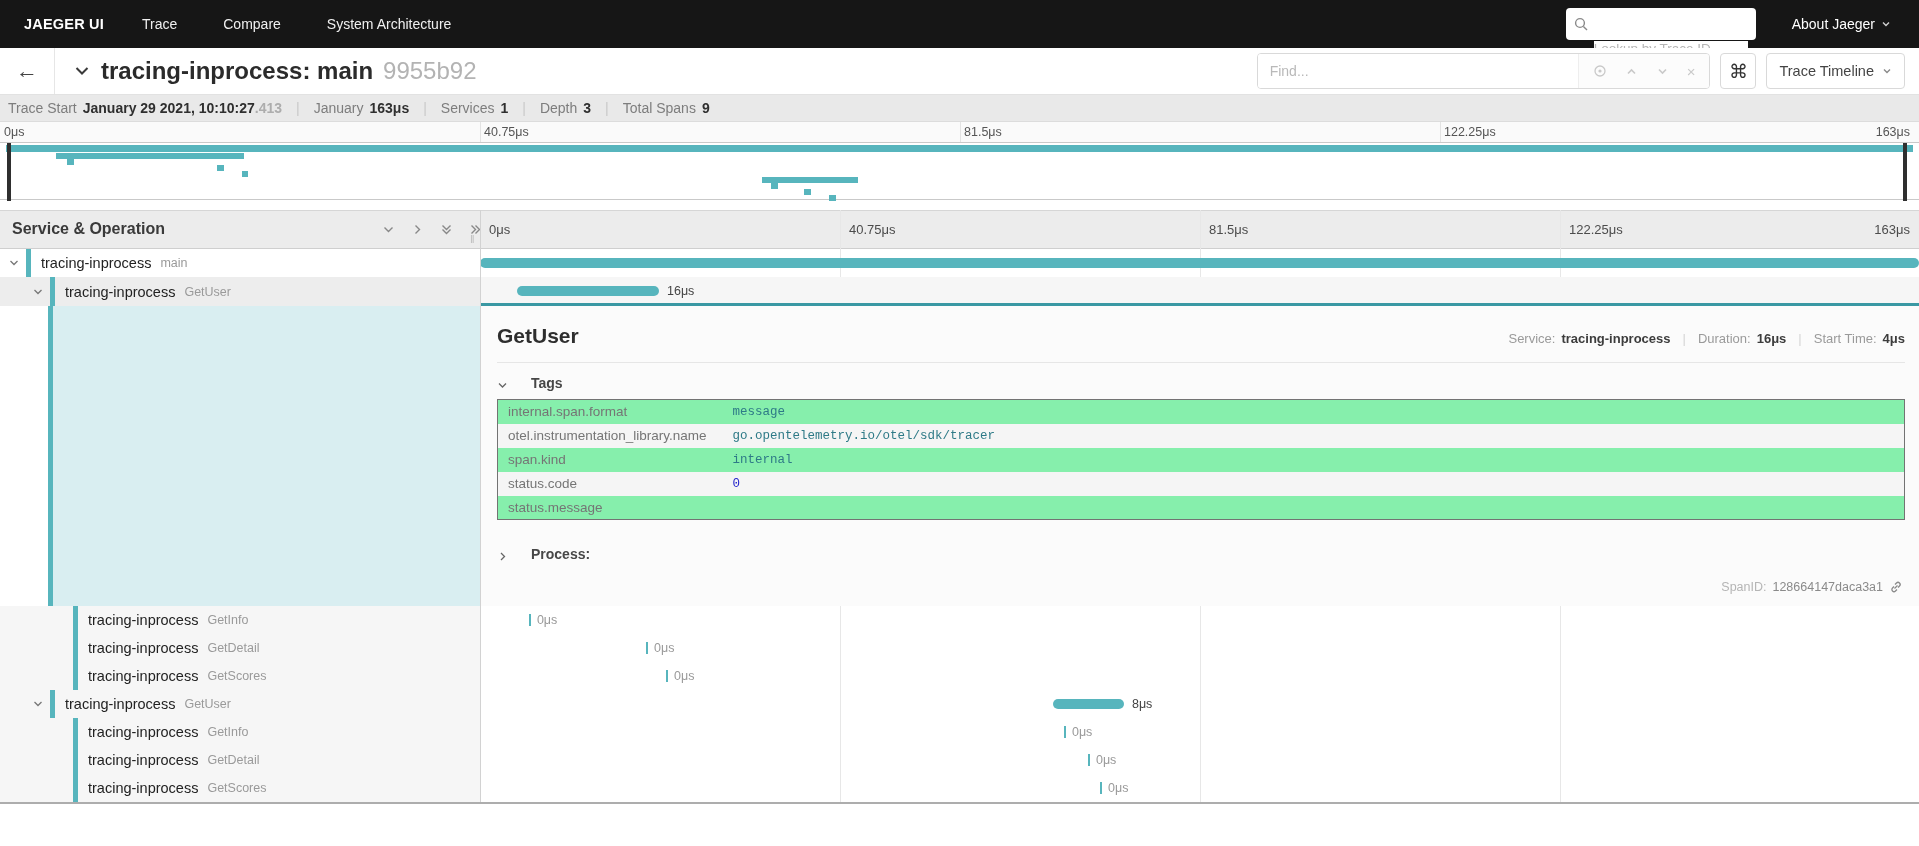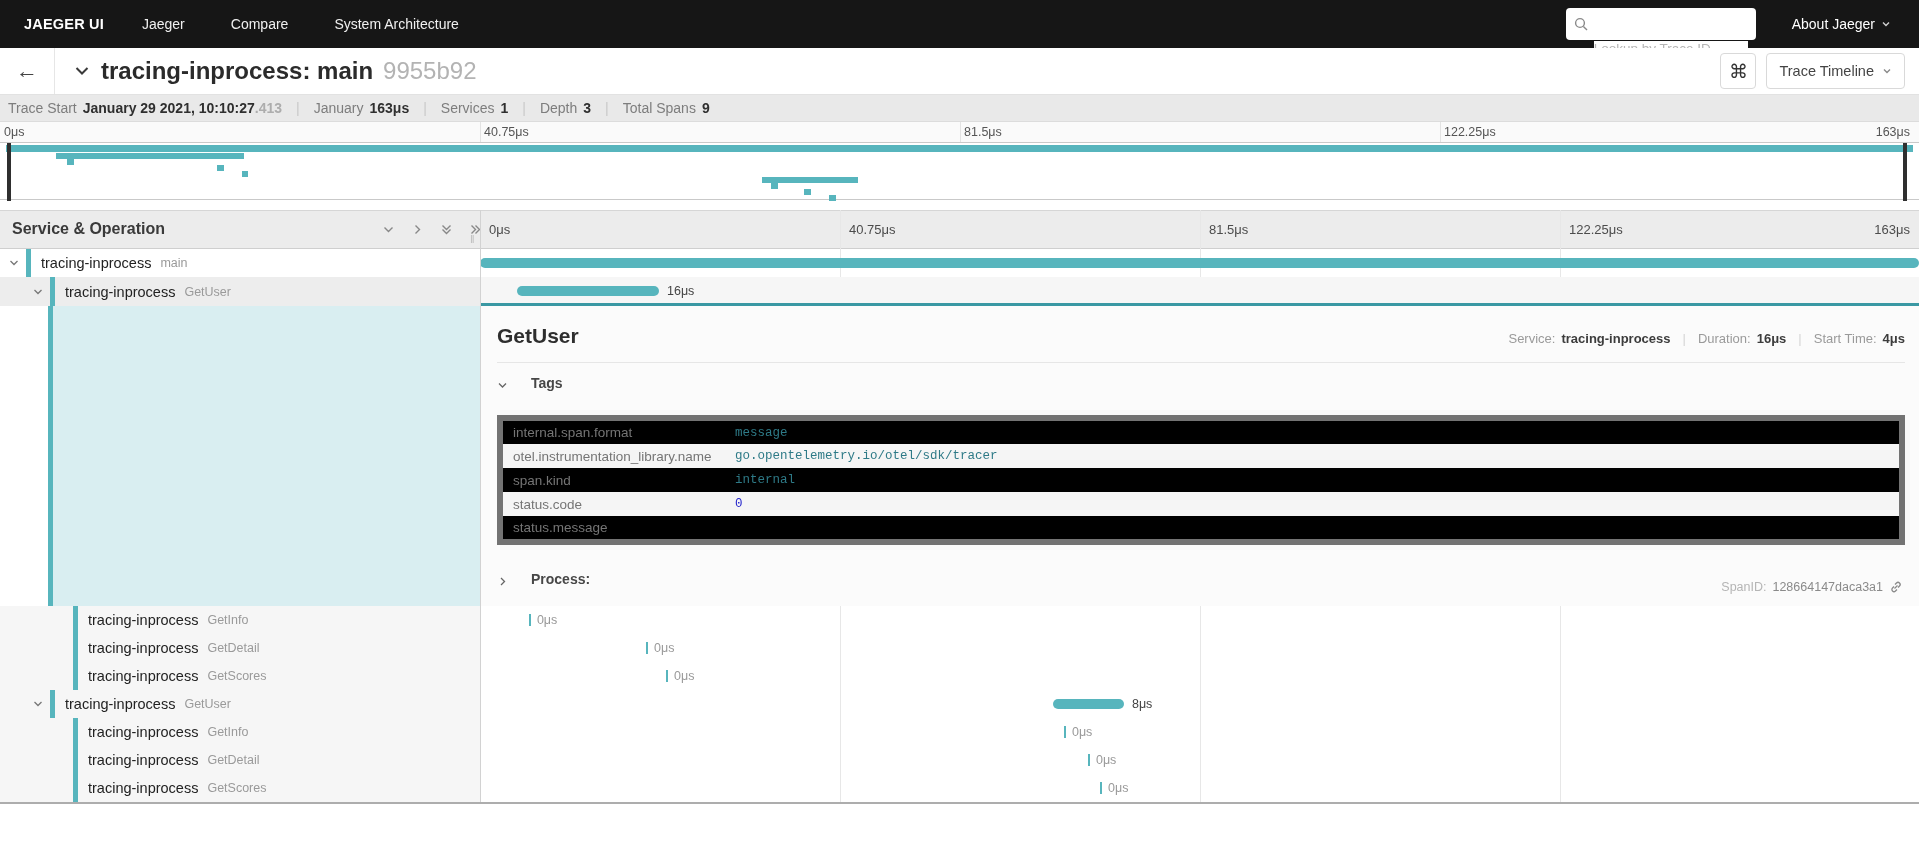--- a/index.html
+++ b/index.html
@@ -96,42 +96,42 @@
   .hl-strip { position:absolute; left:48px; top:0; width:432px; height:100%; background:#d9eef1;
               border-left:5px solid #57b5bd; }
   .detail { width:1439px; background:#fbfbfb; position:relative; padding:18px 14px 0 17px; }
   .detail-head { display:flex; align-items:baseline; }
   .detail-title { font-size:21px; font-weight:bold; color:#2e2e2e; }
   .detail-meta { margin-left:auto; font-size:13px; color:#9a9a9a; display:flex; align-items:baseline; gap:6px; }
   .detail-meta b { color:#3c3c3c; }
   .detail-meta .sep { color:#d5d5d5; margin:0 6px; }
   .detail-hr { height:1px; background:#e6e6e6; margin:14px 0 12px 0; }
   .sec-head { display:flex; align-items:flex-end; gap:23px; font-size:14px; font-weight:bold; color:#474747; cursor:pointer; }
-  .tags-table { width:100%; border:6px solid #737373; border-collapse:collapse; margin-top:24px; background:#000000; }
+  .tags-table { width:100%; border:1px solid #737373; border-collapse:collapse; margin-top:8px; background:#86efac; }
   .tags-table td { font-size:13.5px; padding:4px 10px; height:24px; }
   .tags-table tr:nth-child(even) { background:#f5f5f5; }
   .tags-table .k { color:#757575; width:225px; }
   .tags-table .v { font-family:"Liberation Mono", monospace; font-size:12.5px; color:#2e7a87; }
   .tags-table .v.num { color:#2727cc; }
   .process-row { margin-top:26px; }
   .spanid { position:absolute; right:16px; bottom:12px; font-size:12.5px; color:#b5b5b5;
             display:flex; align-items:center; gap:6px; }
   .spanid .sid-val { color:#8a8a8a; }
   .spanid .link { cursor:pointer; display:inline-flex; }
   .bottom-line { position:absolute; left:0; width:1919px; height:2px; background:#adadad; z-index:6; }
   svg { display:block; }
 </style>
 </head>
 <body>
 
 <div id="app">
 
   <div class="navbar">
     <span class="brand">JAEGER UI</span>
-    <span class="nav-item">Jaeger</span>
+    <span class="nav-item">Trace</span>
     <span class="nav-item">Compare</span>
     <span class="nav-item">System Architecture</span>
     <span class="nav-spacer"></span>
     <span class="lookup-box">
       <span class="mag">
         <svg width="14" height="14" viewBox="0 0 14 14">
             <circle cx="6" cy="6" r="4.4" fill="none" stroke="#8a8a8a" stroke-width="1.4"></circle>
             <line x1="9.4" y1="9.4" x2="13" y2="13" stroke="#8a8a8a" stroke-width="1.4"></line>
           </svg>
       </span>
@@ -150,20 +150,42 @@
   <div class="titlebar">
     <span class="back-btn">←</span>
     <span class="title-caret">
       <svg width="18" height="18" viewBox="0 0 18 18">
           <path d="M3.5 6l5.5 5.5L14.5 6" fill="none" stroke="#3a3a3a" stroke-width="2"></path>
         </svg>
     </span>
     <span class="trace-title">tracing-inprocess: main</span>
     <span class="trace-id">9955b92</span>
     <span class="spacer"></span>
+    <span class="find-group">
+      <input class="find-input" placeholder="Find..." style="">
+      <span class="find-icons">
+        <span>
+          <svg width="14" height="14" viewBox="0 0 14 14">
+              <circle cx="7" cy="7" r="5" fill="none" stroke="#c9c9c9" stroke-width="1.3"></circle>
+              <circle cx="7" cy="7" r="1.6" fill="#c9c9c9"></circle>
+            </svg>
+        </span>
+        <span>
+          <svg width="13" height="13" viewBox="0 0 13 13">
+              <path d="M3 8.5l3.5-3.5L10 8.5" fill="none" stroke="#c9c9c9" stroke-width="1.6"></path>
+            </svg>
+        </span>
+        <span>
+          <svg width="13" height="13" viewBox="0 0 13 13">
+              <path d="M3 4.5l3.5 3.5L10 4.5" fill="none" stroke="#c9c9c9" stroke-width="1.6"></path>
+            </svg>
+        </span>
+        <span>×</span>
+      </span>
+    </span>
     <span class="cmd-btn">⌘</span>
     <span class="view-select">
       <span>Trace Timeline</span>
       <span>
         <svg width="10" height="10" viewBox="0 0 10 10">
             <path d="M2 3.5l3 3 3-3" fill="none" stroke="#8a8a8a" stroke-width="1.4"></path>
           </svg>
       </span>
     </span>
   </div>

